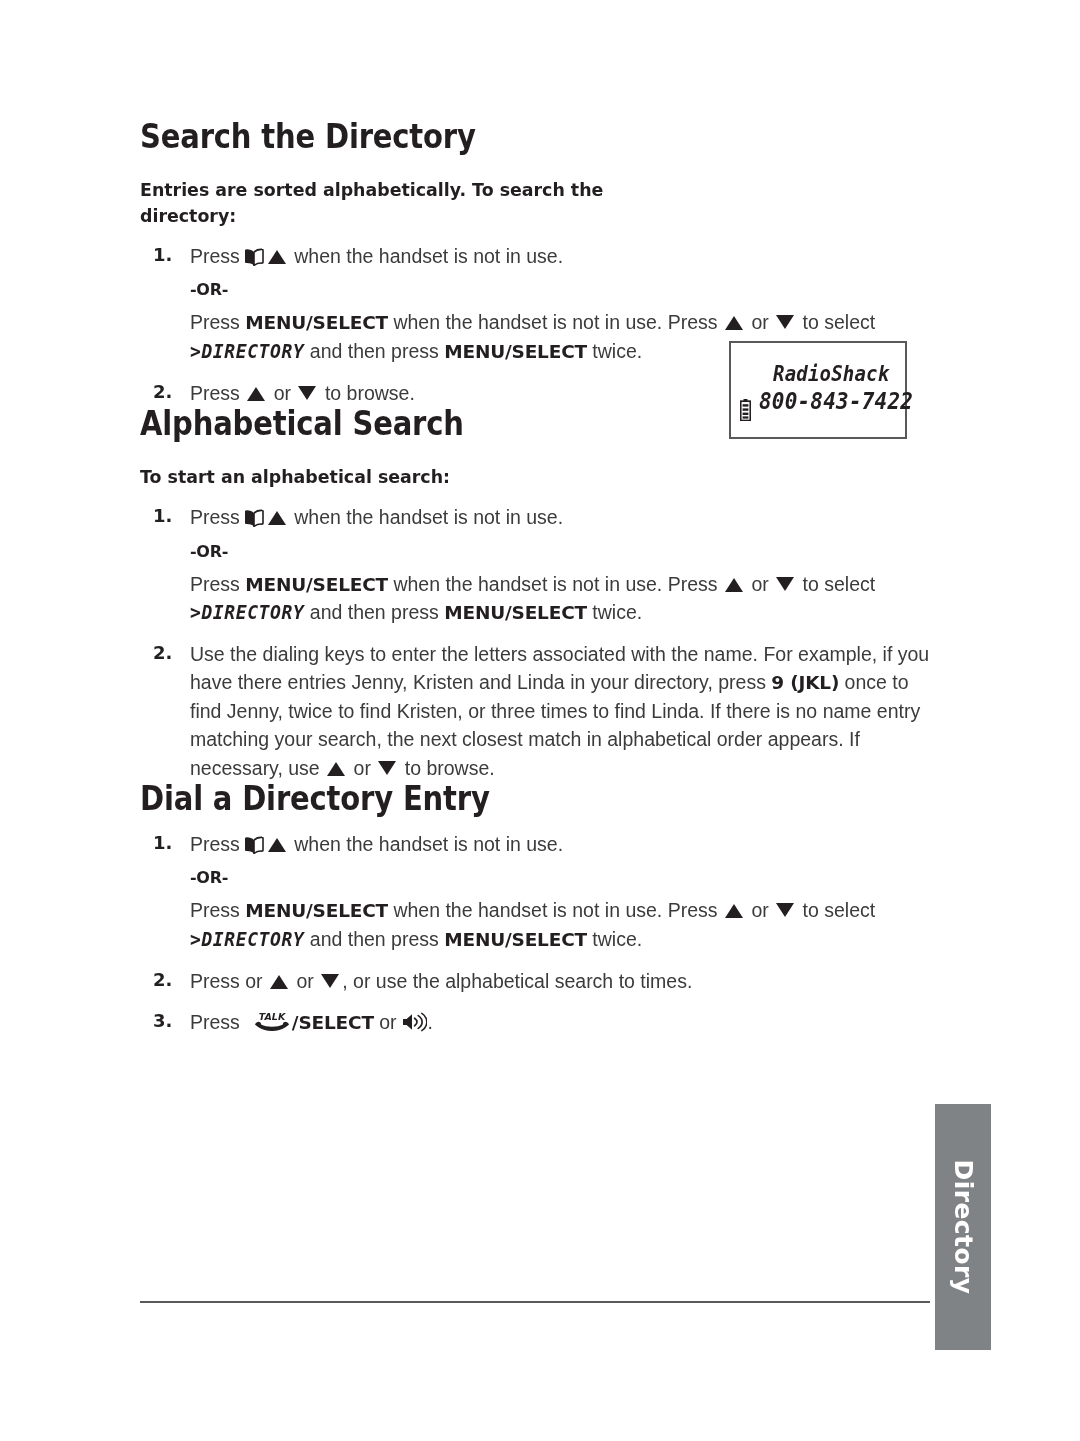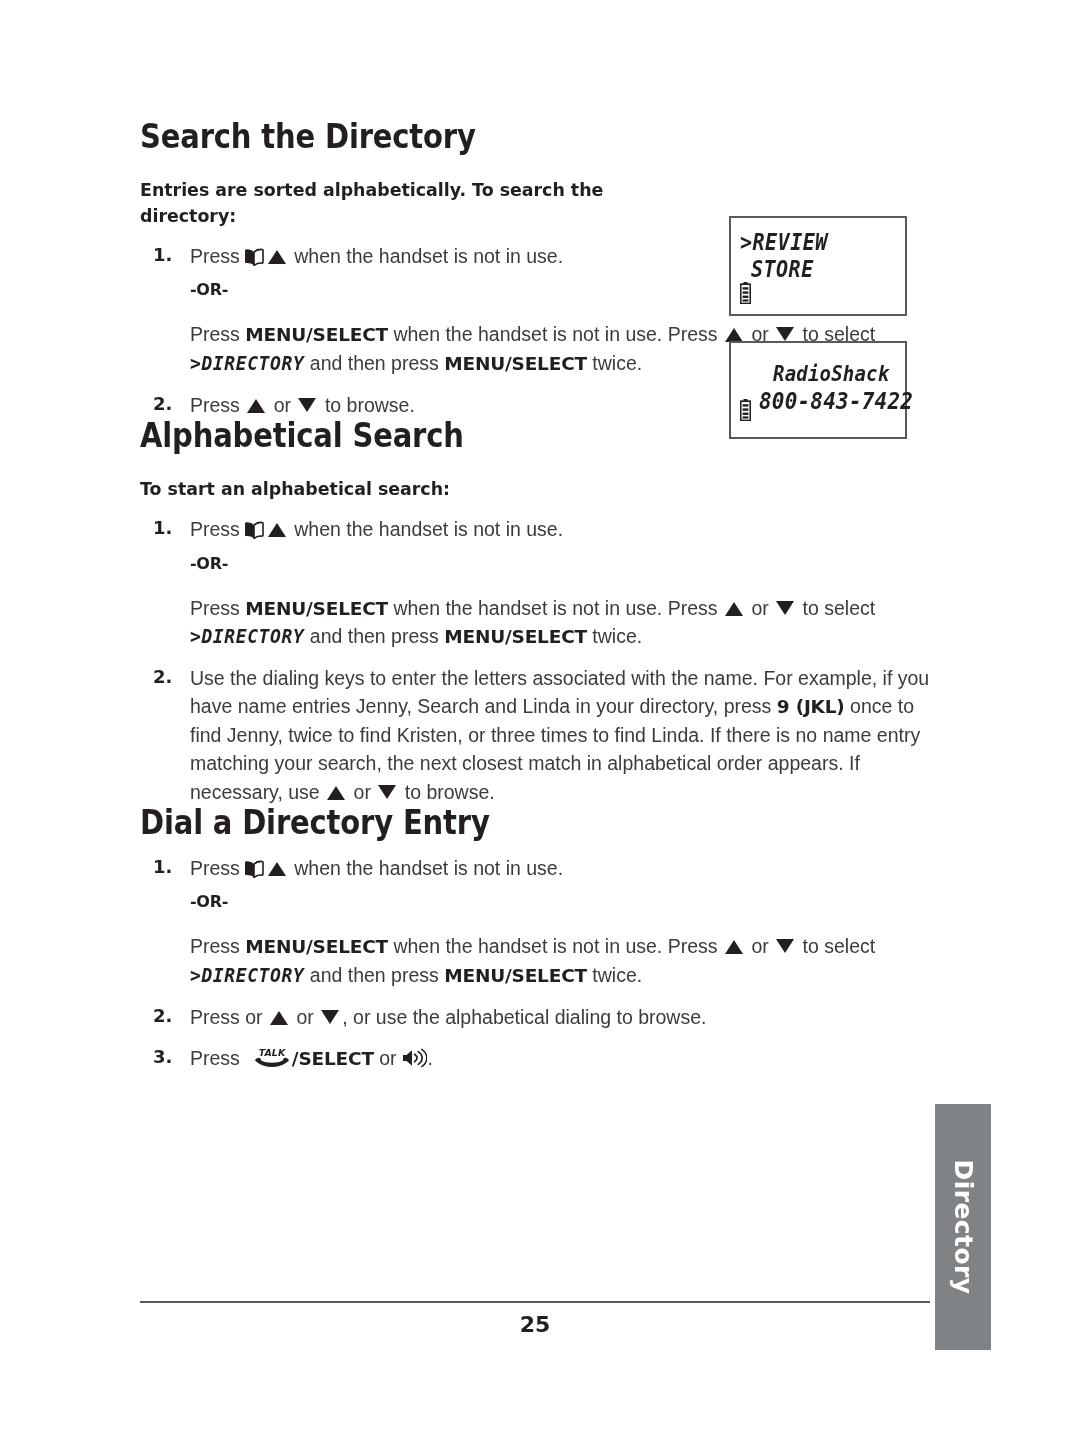--- a/index.html
+++ b/index.html
@@ -77,21 +77,21 @@
     left: 13px;
     top: 0;
     font-family: "DejaVu Sans", sans-serif;
     font-weight: bold;
     font-size: 18px;
     color: #231f20;
   }
 
   .cont {
     padding-left: 50px;
-    margin-top: 21px;
+    margin-top: 9px;
     font-size: 19.5px;
     line-height: 1.45;
     color: #3b3b3d;
   }
 
   .or {
     padding-left: 50px;
     margin-top: 10px;
     font-family: "DejaVu Sans", sans-serif;
     font-weight: bold;
@@ -313,21 +313,21 @@
       <span>to select</span>
       <span class="lcd-token">&gt;DIRECTORY</span>
       <span>and then press</span>
       <b class="kb">MENU/SELECT</b>
       <span>twice.</span>
     </div>
 
     <ol class="steps">
       <li class="step">
         <span class="num">2.</span>
-        <span>Use the dialing keys to enter the letters associated with the name. For example, if you have name entries Jenny, Search and Linda in your directory, press</span>
+        <span>Use the dialing keys to enter the letters associated with the name. For example, if you have there entries Jenny, Kristen and Linda in your directory, press</span>
         <b class="kb">9 (JKL)</b>
         <span>once to find Jenny, twice to find Kristen, or three times to find Linda. If there is no name entry matching your search, the next closest match in alphabetical order appears. If necessary, use</span>
         <span class="ico ico-tri"></span>
         <span>or</span>
         <span class="ico ico-tri-down"></span>
         <span>to browse.</span>
       </li>
     </ol>
 
     <h1 class="section-title title-sp-3">Dial a Directory Entry</h1>
@@ -359,21 +359,21 @@
       <b class="kb">MENU/SELECT</b>
       <span>twice.</span>
     </div>
 
     <ol class="steps">
       <li class="step">
         <span class="num">2.</span>
         <span>Press or</span>
         <span class="ico ico-tri"></span>
         <span>or</span>
-        <span class="ico ico-tri-down"></span><span>, or use the alphabetical dialing to browse.</span>
+        <span class="ico ico-tri-down"></span><span>, or use the alphabetical search to times.</span>
       </li>
 
       <li class="step">
         <span class="num">3.</span>
         <span>Press</span><span class="ico ico-talk">
             <svg viewBox="0 0 40 22" width="40" height="22" aria-hidden="true">
               <text x="20" y="9" font-family="DejaVu Sans, sans-serif" font-size="9.5" font-weight="bold" fill="#231f20" text-anchor="middle">TALK</text>
               <path d="M3 13.5c0 0 6 6.5 17 6.5s17-6.5 17-6.5c0 0-1.5-3.2-4.2-2.6-2.2.5-1.9 2.6-1.9 2.6
                        -3 1.6-6.6 2.2-10.9 2.2s-7.9-.6-10.9-2.2c0 0 .3-2.1-1.9-2.6C4.5 10.3 3 13.5 3 13.5z" fill="#231f20"></path>
             </svg>
@@ -384,34 +384,20 @@
               <path d="M13.6 6.2c1.6 1.1 2.4 2.4 2.4 3.8s-.8 2.7-2.4 3.8" fill="none" stroke="#231f20" stroke-width="1.7" stroke-linecap="round"></path>
               <path d="M17.2 3.6c2.6 1.7 3.9 3.9 3.9 6.4s-1.3 4.7-3.9 6.4" fill="none" stroke="#231f20" stroke-width="1.7" stroke-linecap="round"></path>
               <path d="M20.8 1.4c3.3 2.2 5 5 5 8.6s-1.7 6.4-5 8.6" fill="none" stroke="#231f20" stroke-width="1.5" stroke-linecap="round"></path>
             </svg>
           </span><span>.</span>
       </li>
     </ol>
 
   </div>
 
-  <div class="lcd lcd-1">
-    <div class="lcd-line l1">&gt;REVIEW</div>
-    <div class="lcd-line l2"> STORE</div>
-    <div class="battery">
-      <svg viewBox="0 0 11 22" width="11" height="22" aria-hidden="true">
-        <rect x="3.5" y="0" width="4" height="2.2" fill="#231f20"></rect>
-        <rect x="0.7" y="2.2" width="9.6" height="19.3" fill="none" stroke="#231f20" stroke-width="1.7"></rect>
-        <rect x="2.6" y="5.2" width="5.8" height="2.4" fill="#231f20"></rect>
-        <rect x="2.6" y="9.4" width="5.8" height="2.4" fill="#231f20"></rect>
-        <rect x="2.6" y="13.6" width="5.8" height="2.4" fill="#231f20"></rect>
-        <rect x="2.6" y="17.4" width="5.8" height="2.2" fill="#231f20"></rect>
-      </svg>
-    </div>
-  </div>
 
   <div class="lcd lcd-2">
     <div class="lcd-line l1">RadioShack</div>
     <div class="lcd-line l2">800-843-7422</div>
     <div class="battery">
       <svg viewBox="0 0 11 22" width="11" height="22" aria-hidden="true">
         <rect x="3.5" y="0" width="4" height="2.2" fill="#231f20"></rect>
         <rect x="0.7" y="2.2" width="9.6" height="19.3" fill="none" stroke="#231f20" stroke-width="1.7"></rect>
         <rect x="2.6" y="5.2" width="5.8" height="2.4" fill="#231f20"></rect>
         <rect x="2.6" y="9.4" width="5.8" height="2.4" fill="#231f20"></rect>
@@ -419,15 +405,14 @@
         <rect x="2.6" y="17.4" width="5.8" height="2.2" fill="#231f20"></rect>
       </svg>
     </div>
   </div>
 
   <div class="side-tab">
     <span class="side-tab-label">Directory</span>
   </div>
 
   <div class="footer-rule"></div>
-  <div class="page-number">25</div>
 
 </div>
 
 </body></html>

